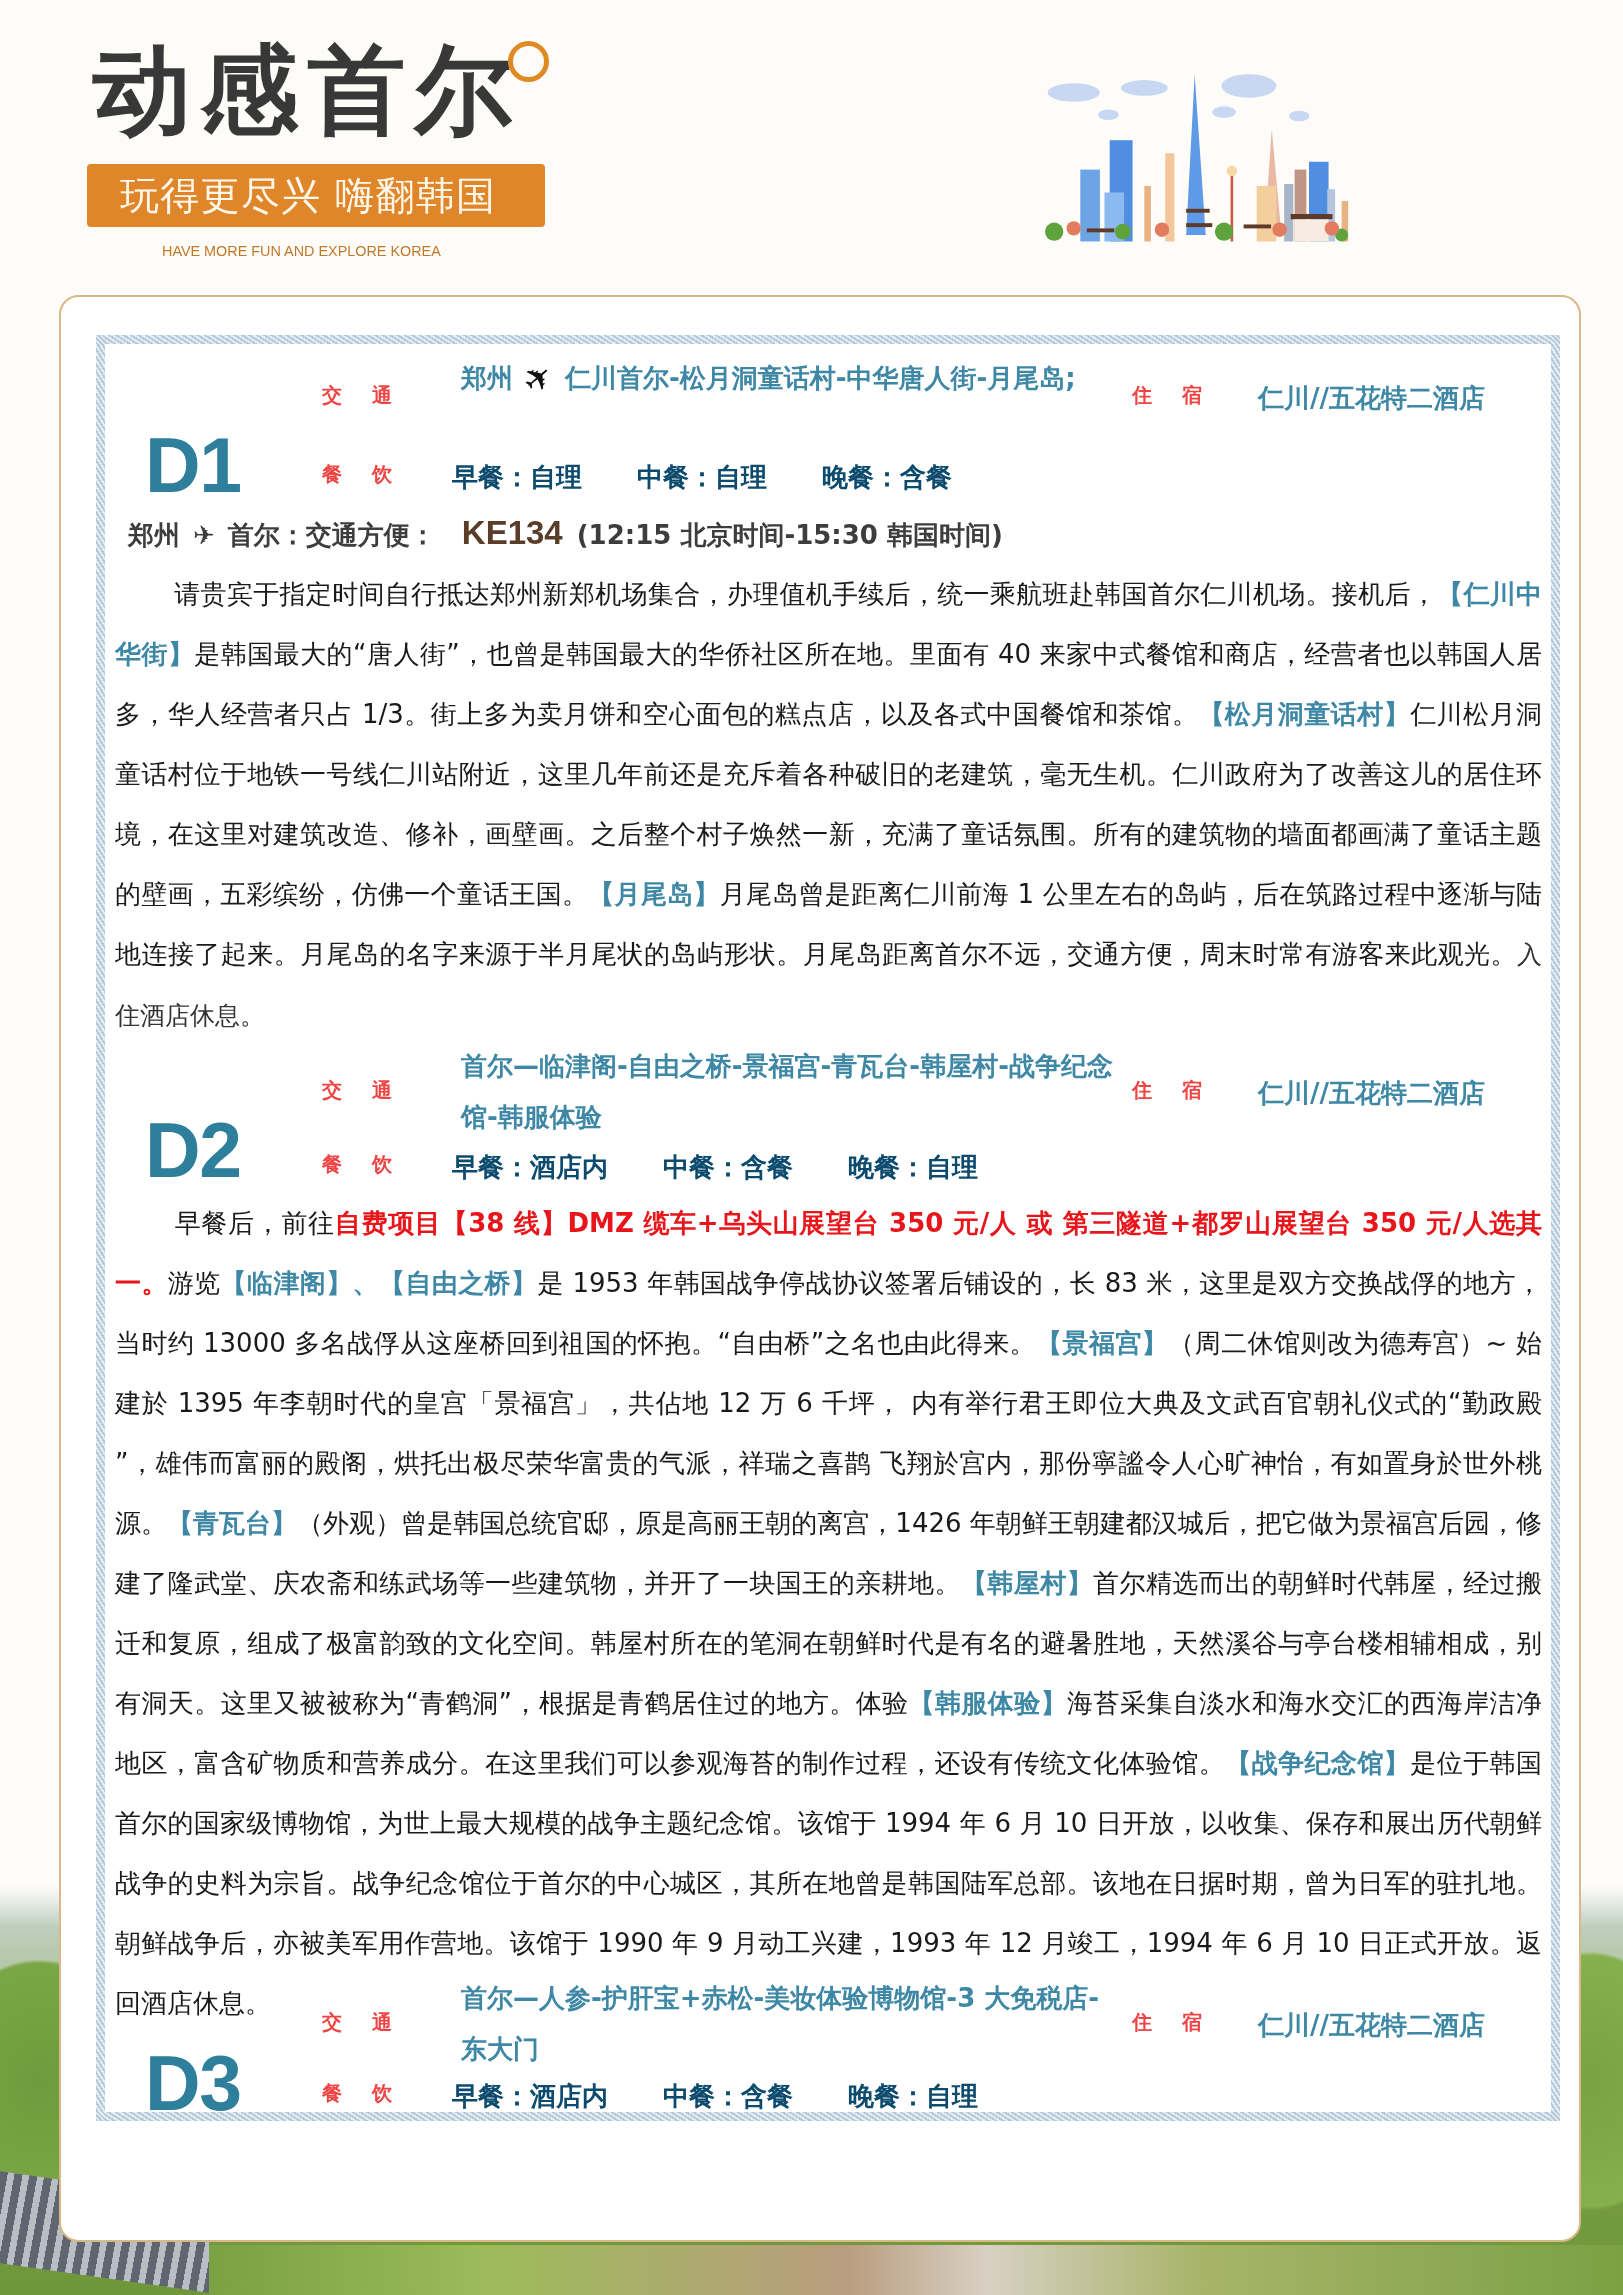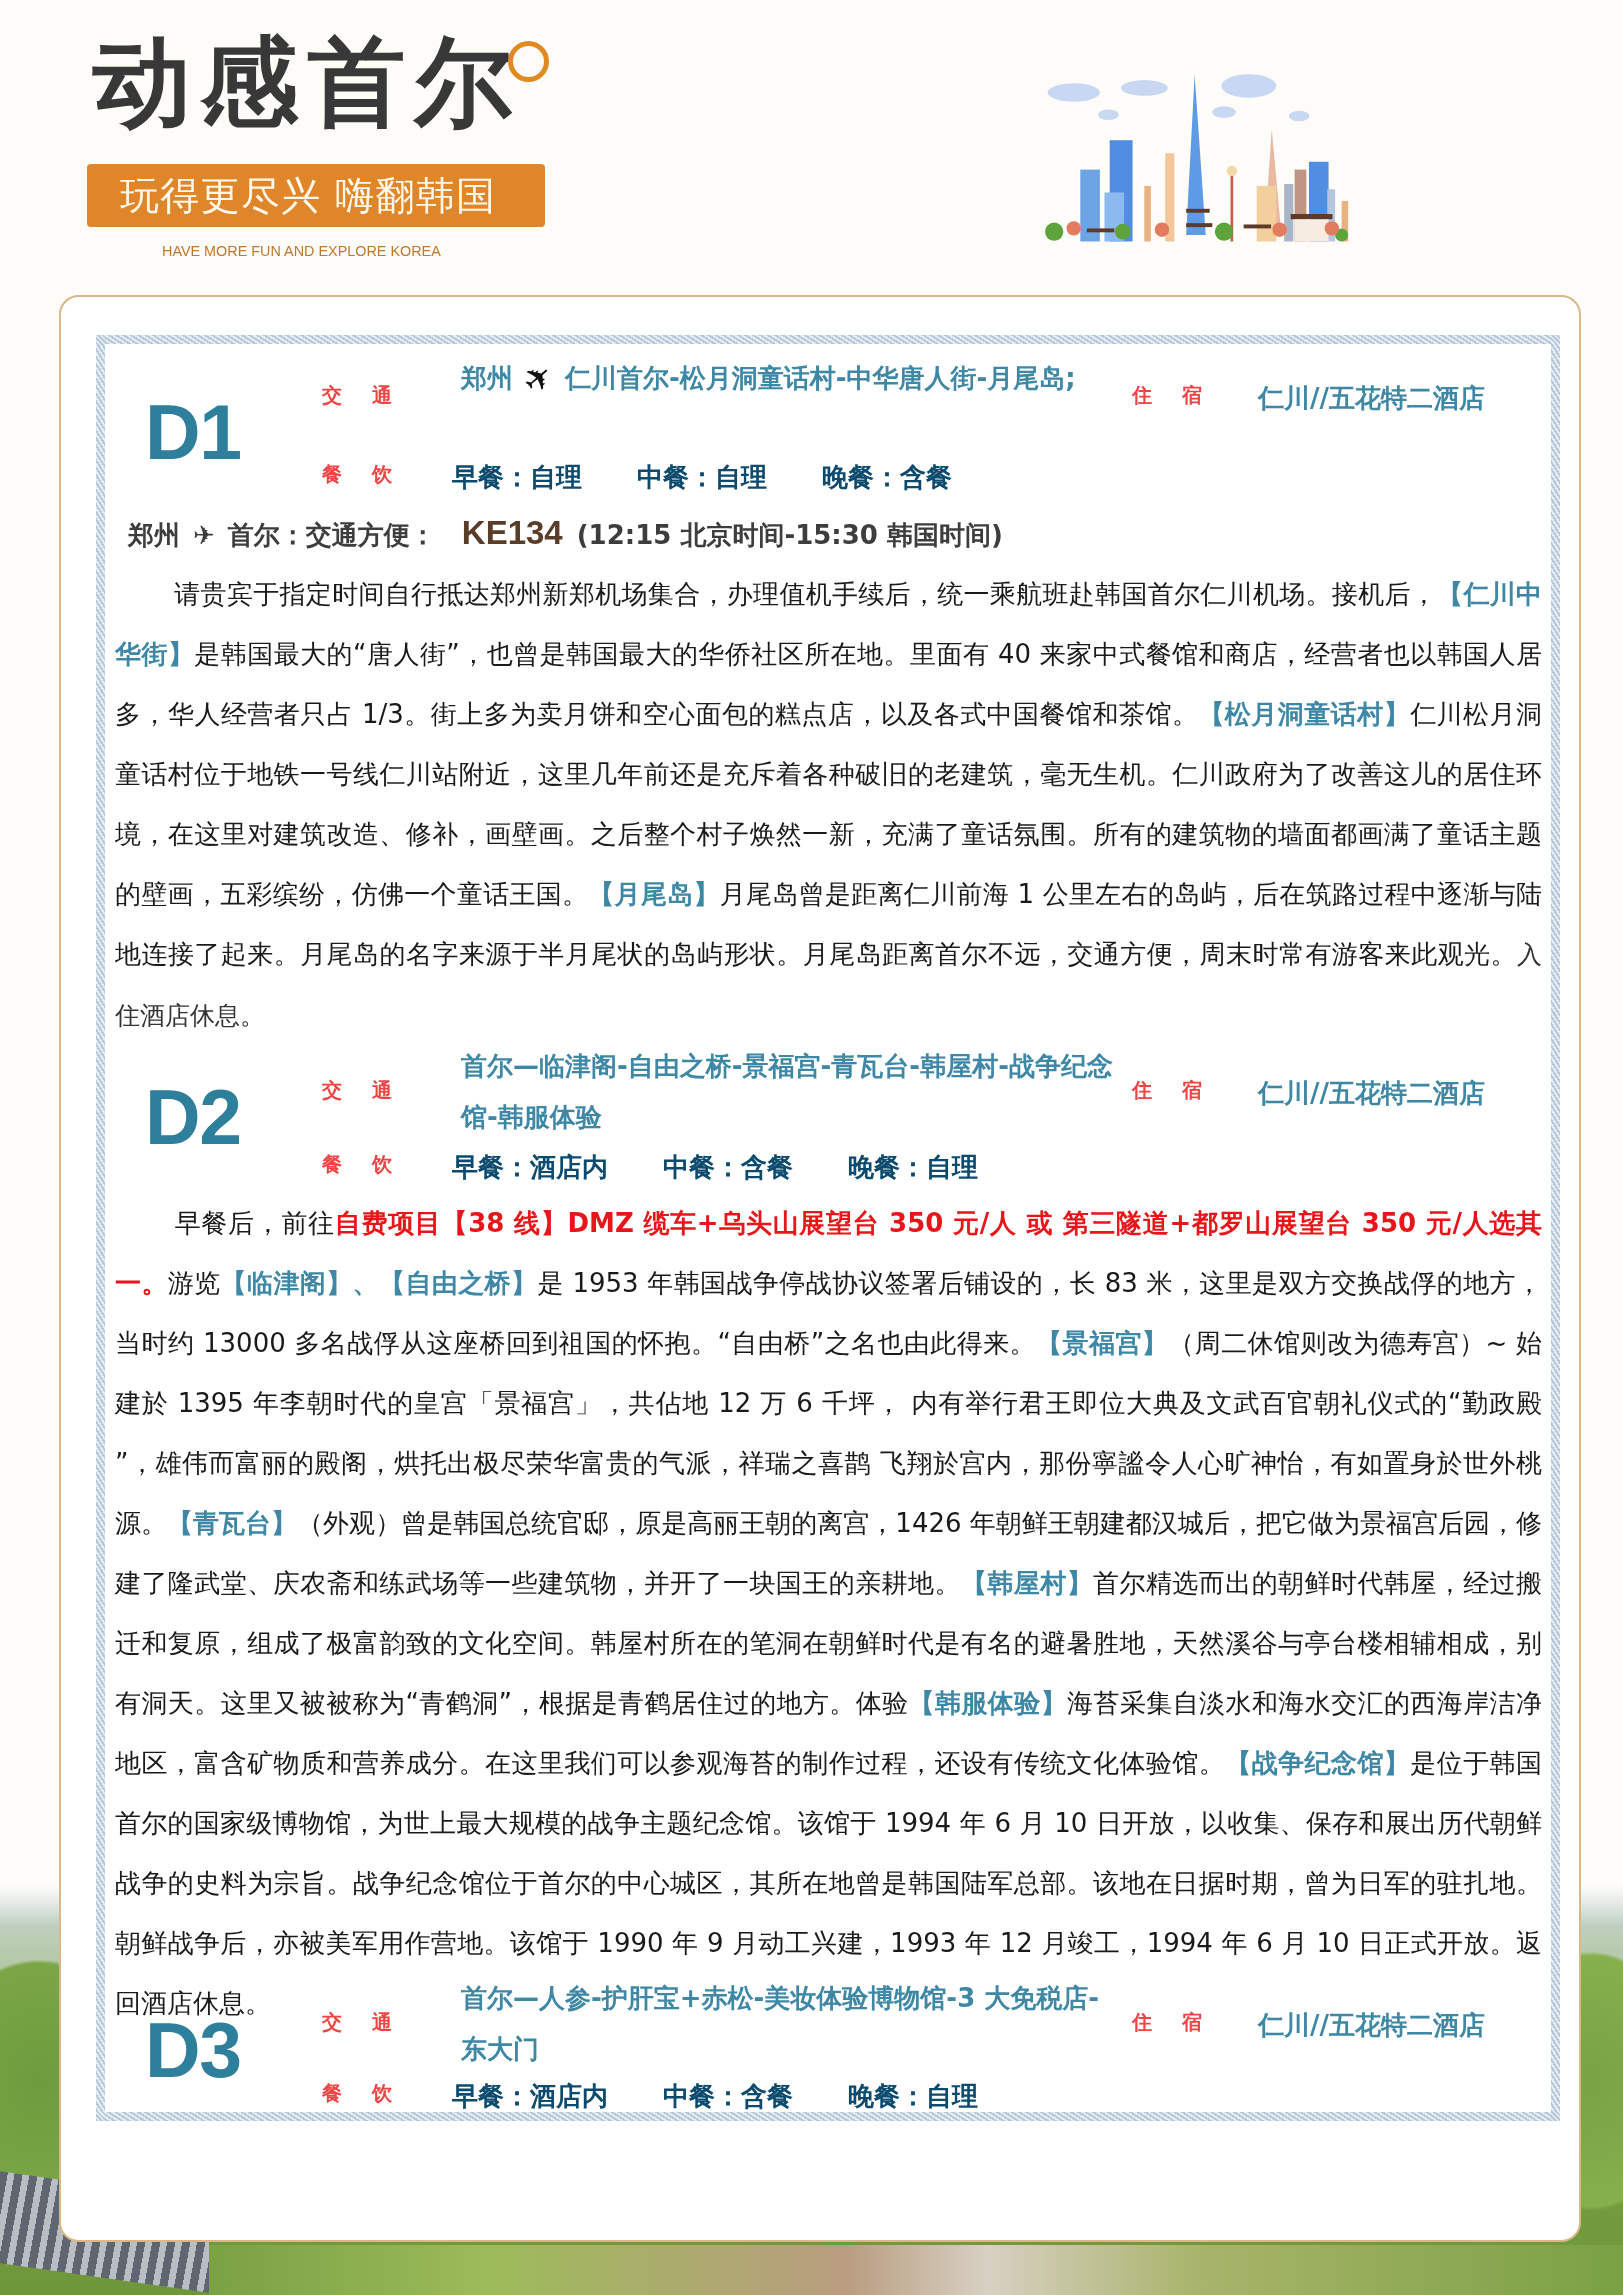--- a/index.html
+++ b/index.html
@@ -14,40 +14,40 @@
       radial-gradient(ellipse 157px 209px at 1591px 196px, #78a244 0%, #86b04d 60%, transparent 62%),
       linear-gradient(180deg, #c9d7d6 0%, #a9c08e 30%, #79a043 55%, #6e963a 100%);
   }
   .bg-roof { position: absolute; left: 0; top: 2186px; width: 209px; height: 92px;
     background: repeating-linear-gradient(100deg, #5f6670 0 7.9px, #b9bec4 7.9px 14.4px);
     transform: skewY(8deg); }
   .bg-ground { position: absolute; left: 209px; right: 0; top: 2245px; height: 50px;
     background: linear-gradient(90deg, #7aa144 0%, #9dbb5a 20%, #b99d7f 45%, #d8d0c3 55%, #a8b46a 70%, #7aa144 100%); }
 
   
-  .title { position: absolute; left: 93px; top: 41px; font-family: Liberation Mono, monospace;
+  .title { position: absolute; left: 93px; top: 41px; font-family: Liberation Sans, sans-serif;
     font-size: 98px; font-weight: bold; color: #383838; letter-spacing: 9.2px; line-height: 1; }
   .title-ring { position: absolute; left: 508px; top: 41px; width: 41px; height: 41px; border: 5.2px solid #e08a23; border-radius: 50%; }
   .banner { position: absolute; left: 87px; top: 164px; width: 458px; height: 63px; background: #e0862a;
     border-radius: 3.9px; color: #fff8ea; font-size: 39px; line-height: 63px; padding-left: 33px; letter-spacing: 1.3px; }
   .tagline { position: absolute; left: 162px; top: 243px; font-size: 14.4px; color: #c0782a; font-family: "Liberation Sans", sans-serif; }
 
   
   .skyline { position: absolute; left: 1034px; top: 52px; width: 563px; height: 196px; }
 
   
   .card { position: absolute; left: 59px; top: 295px; width: 1522px; height: 1947px; background: #ffffff;
     border: 2px solid #d8b887; border-radius: 19.6px; }
   .frame { position: absolute; left: 96px; top: 335px; width: 1464px; height: 1786px;
     border: 9.2px solid transparent;
     border-image: repeating-linear-gradient(45deg, #b7c9d6 0 2.6px, #e4edf3 2.6px 5.2px) 14; }
 
   .day-head { position: absolute; left: 96px; width: 1464px; }
   .day-num { position: absolute; left: 49px; font-family: "Liberation Sans", sans-serif; font-weight: bold;
-    font-size: 77px; color: #2e7f9c; letter-spacing: -1.3px; line-height: 1; }
+    font-size: 77px; color: #2e7f9c; letter-spacing: -1.3px; line-height: 1; margin-top: 33px; }
   .lbl { position: absolute; font-size: 20px; font-weight: bold; color: #ef4444; letter-spacing: 30px; white-space: nowrap; line-height: 1; }
   .route { position: absolute; left: 365px; width: 661px; font-size: 26px; font-weight: bold; color: #3e88a6; line-height: 51px; }
   .meals { position: absolute; left: 356px; font-size: 26px; font-weight: bold; color: #0c4a6e; white-space: nowrap; line-height: 1; }
   .meals span { margin-right: 55px; }
   .hotel { position: absolute; left: 1162px; font-size: 26px; font-weight: bold; color: #3e88a6; white-space: nowrap; line-height: 1; }
   .plane { display: inline-block; font-size: 34px; color: #111; margin: 0 13px 0 10.5px; transform: rotate(-40deg); vertical-align: -2.6px; }
 
   .flight { position: absolute; left: 128px; top: 514px; font-size: 26px; font-weight: bold; color: #3d3d3d; white-space: nowrap; }
   .flight .code { font-family: "Liberation Sans", sans-serif; font-size: 33px; color: #5a3d28; margin: 0 14px 0 26px; }
   .flight .arr { margin: 0 13px; }

